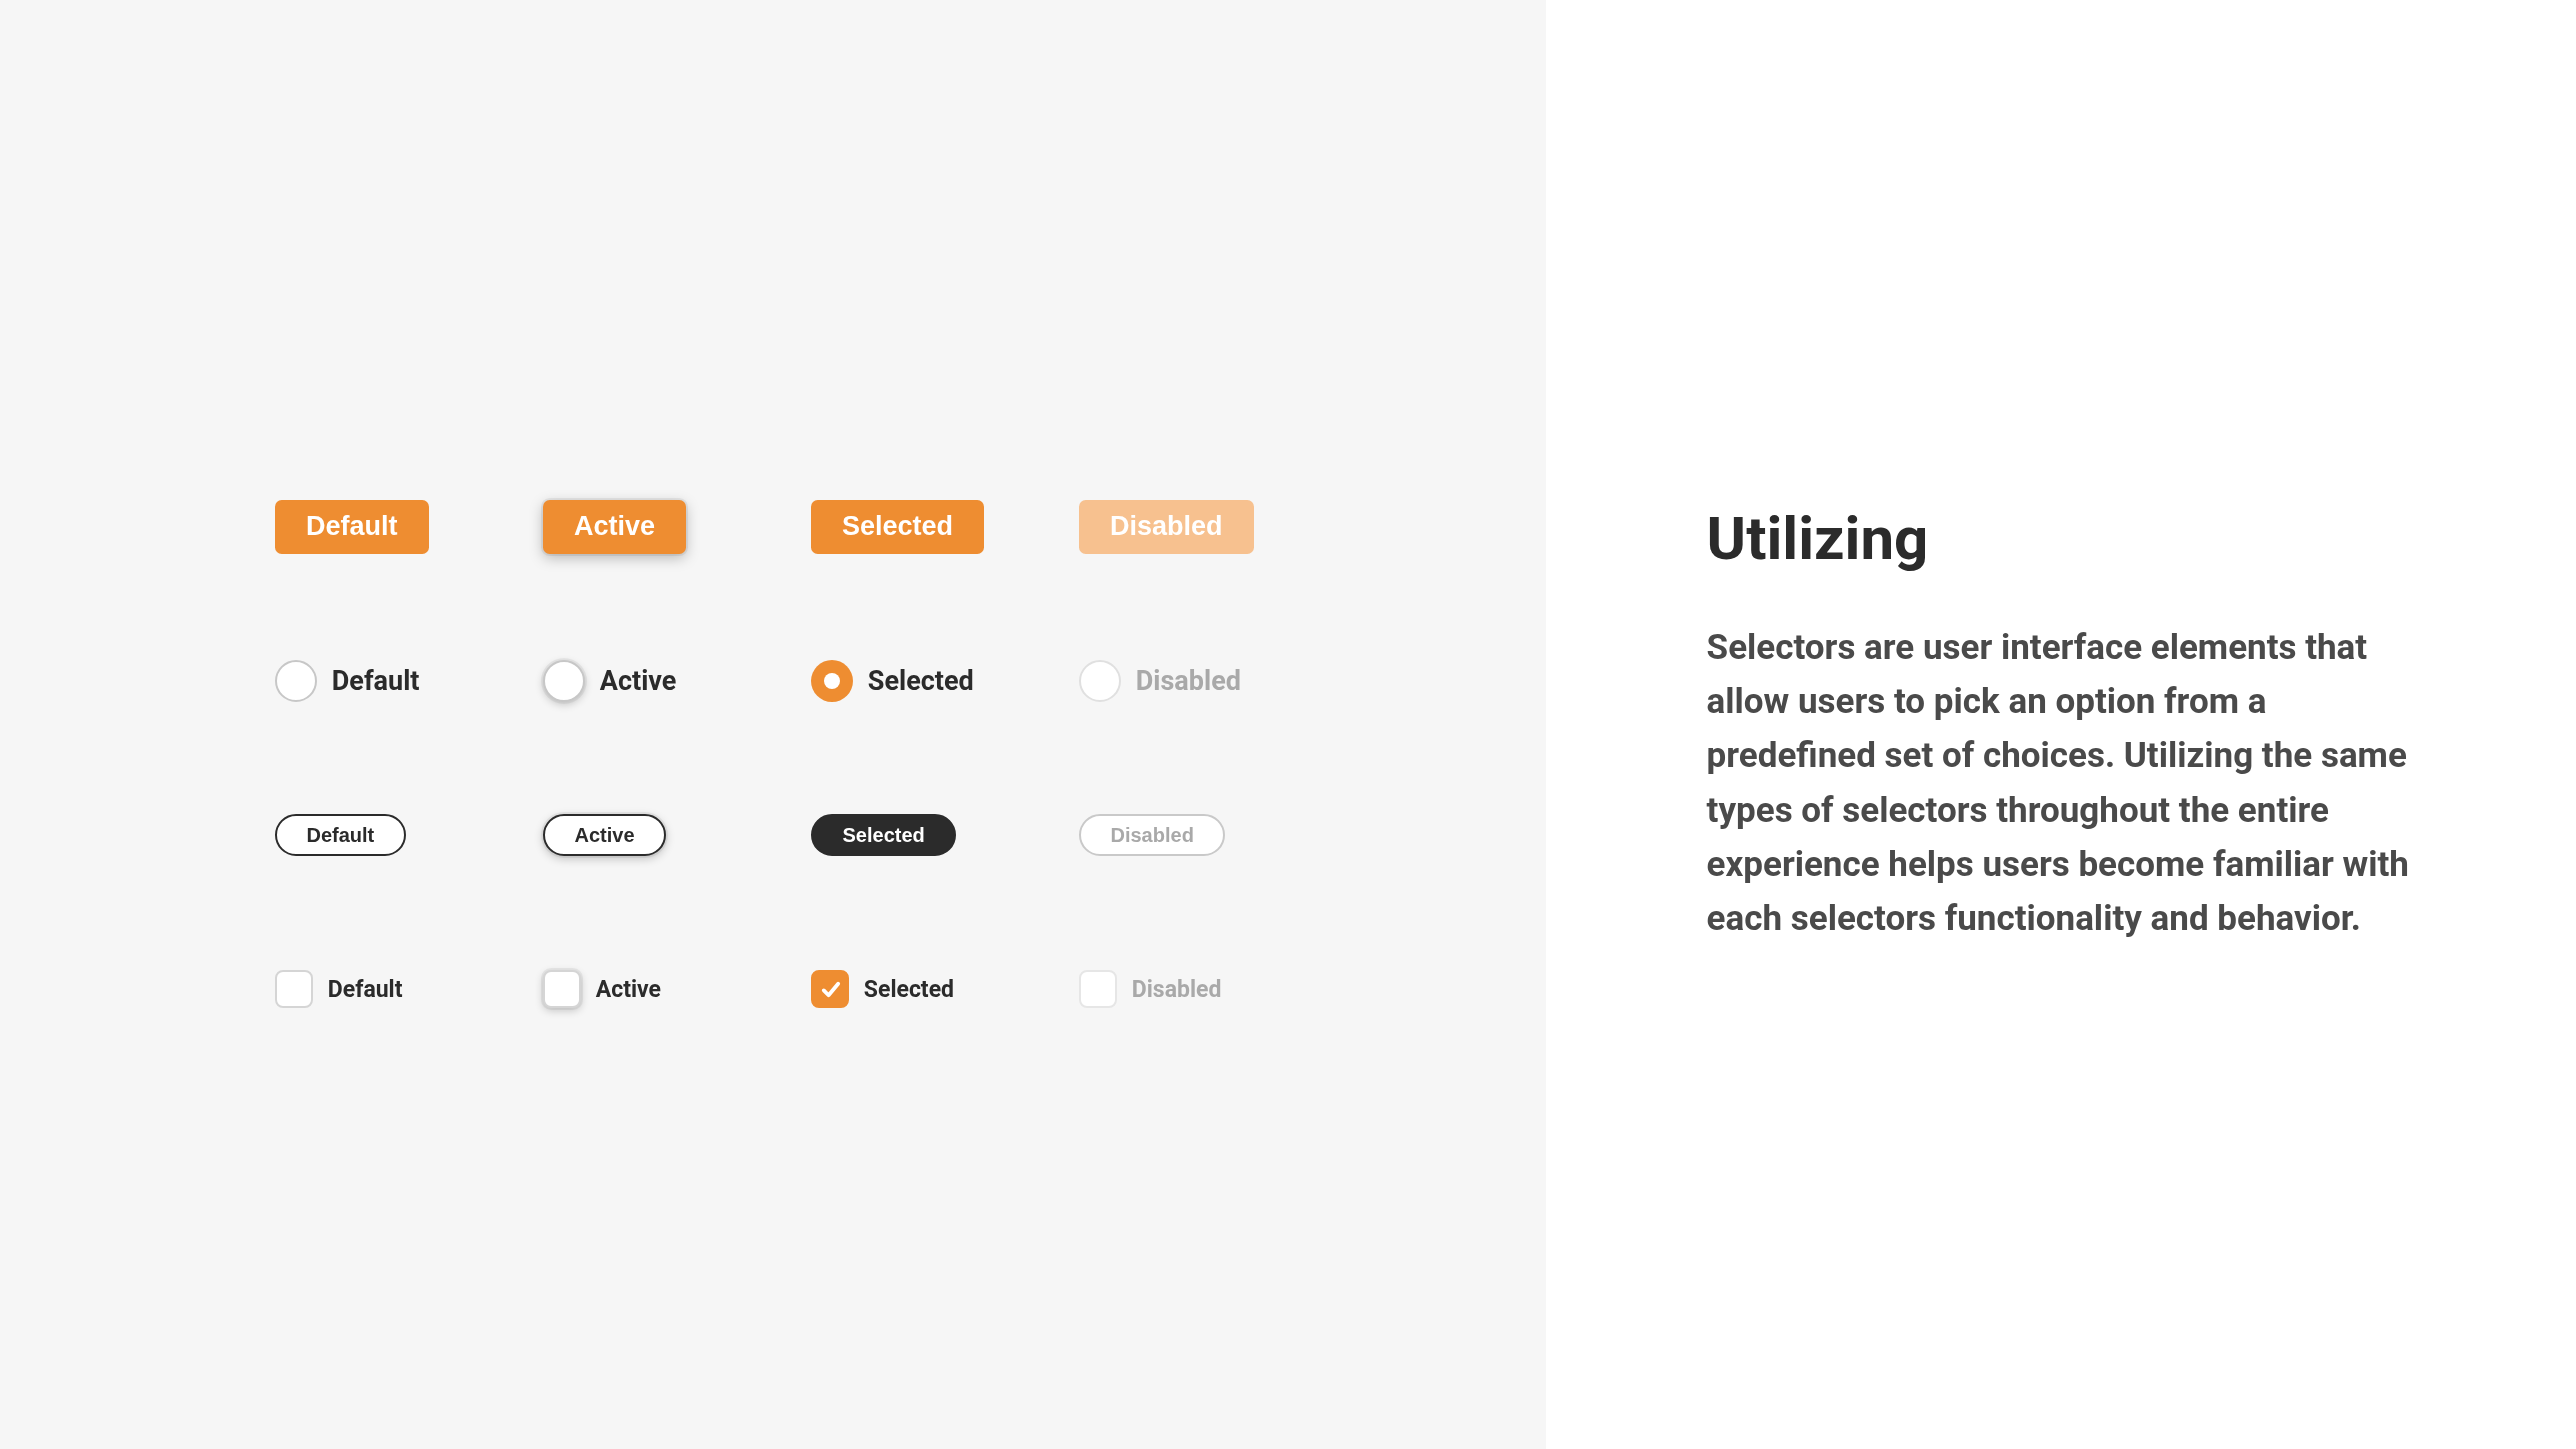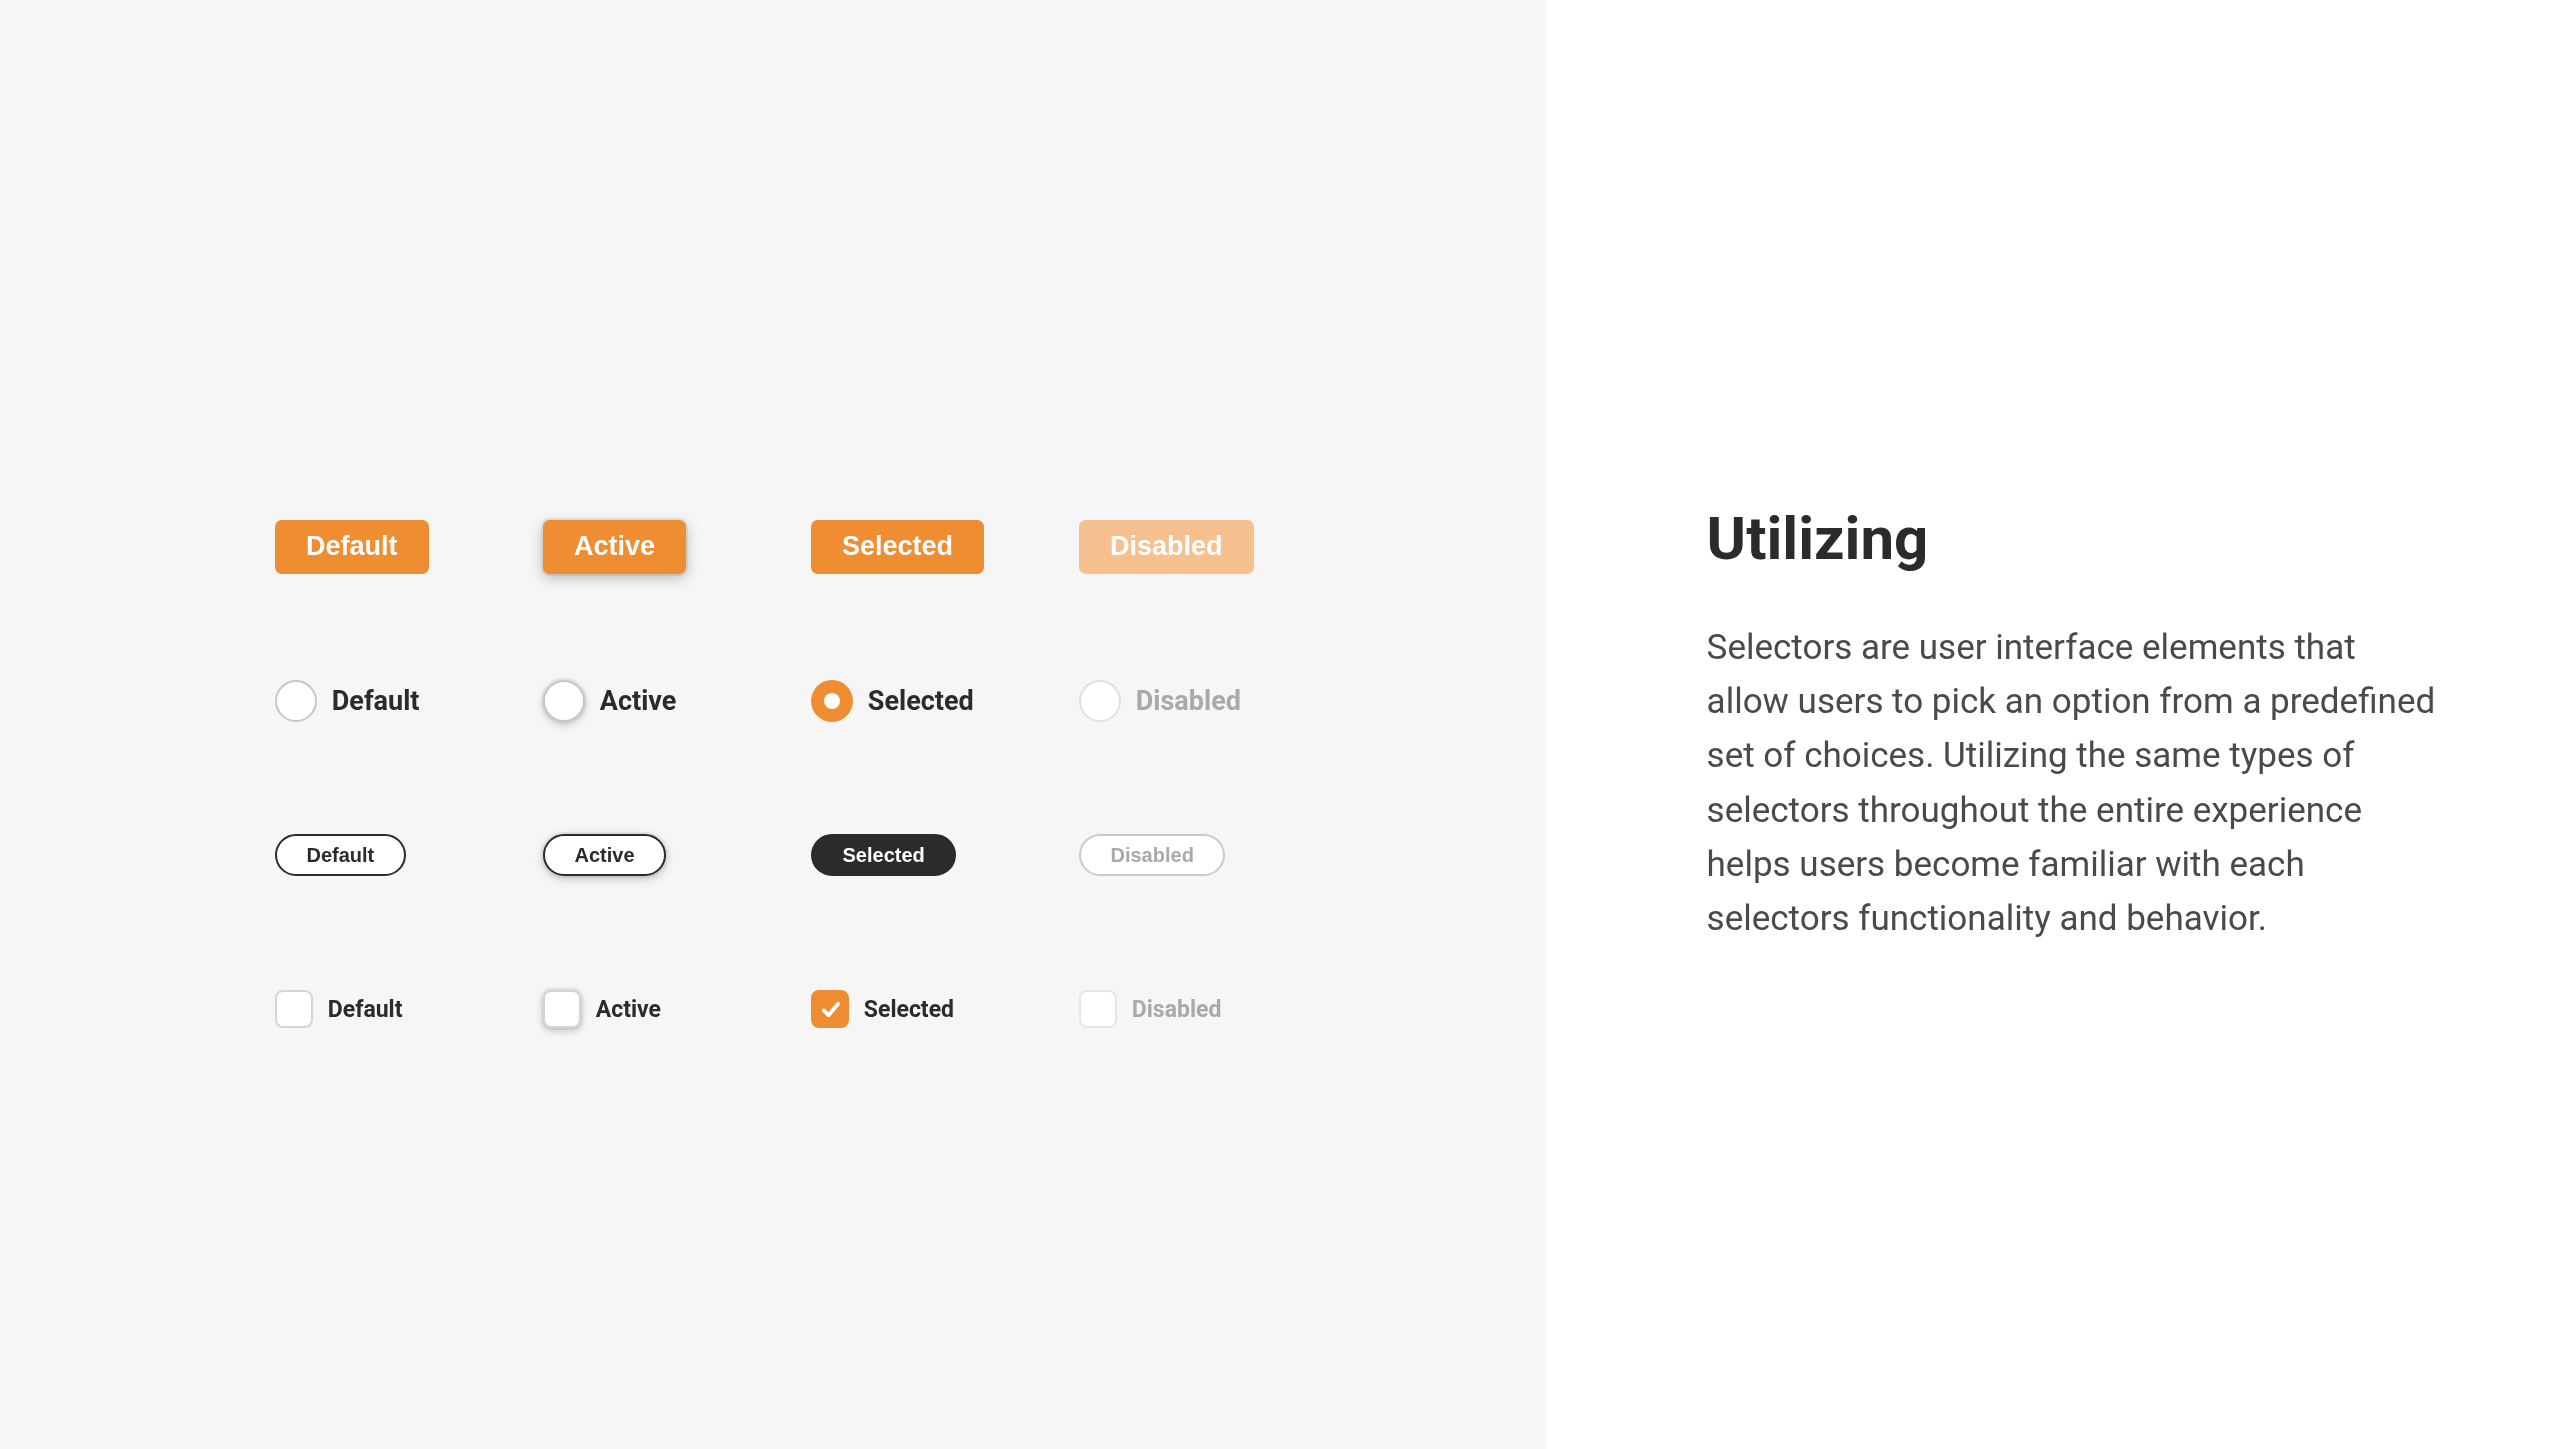--- a/index.html
+++ b/index.html
@@ -36,28 +36,28 @@
     font-size: 60px;
     font-weight: 700;
     color: #2b2b2b;
     margin-bottom: 47px;
   }
 
   .body-text {
     font-size: 35px;
     line-height: 1.55;
     color: #4a4a4a;
-    font-weight: 400;
+    font-weight: 700;
   }
 
   
   .grid {
     position: absolute;
     left: 275px;
-    top: 470px;
+    top: 450px;
     display: grid;
     grid-template-columns: repeat(4, 268px);
     grid-template-rows: repeat(4, 154px);
     align-items: center;
   }
 
   .cell { display: flex; align-items: center; gap: 14.8px; }
 
   
   .btn-fill {

